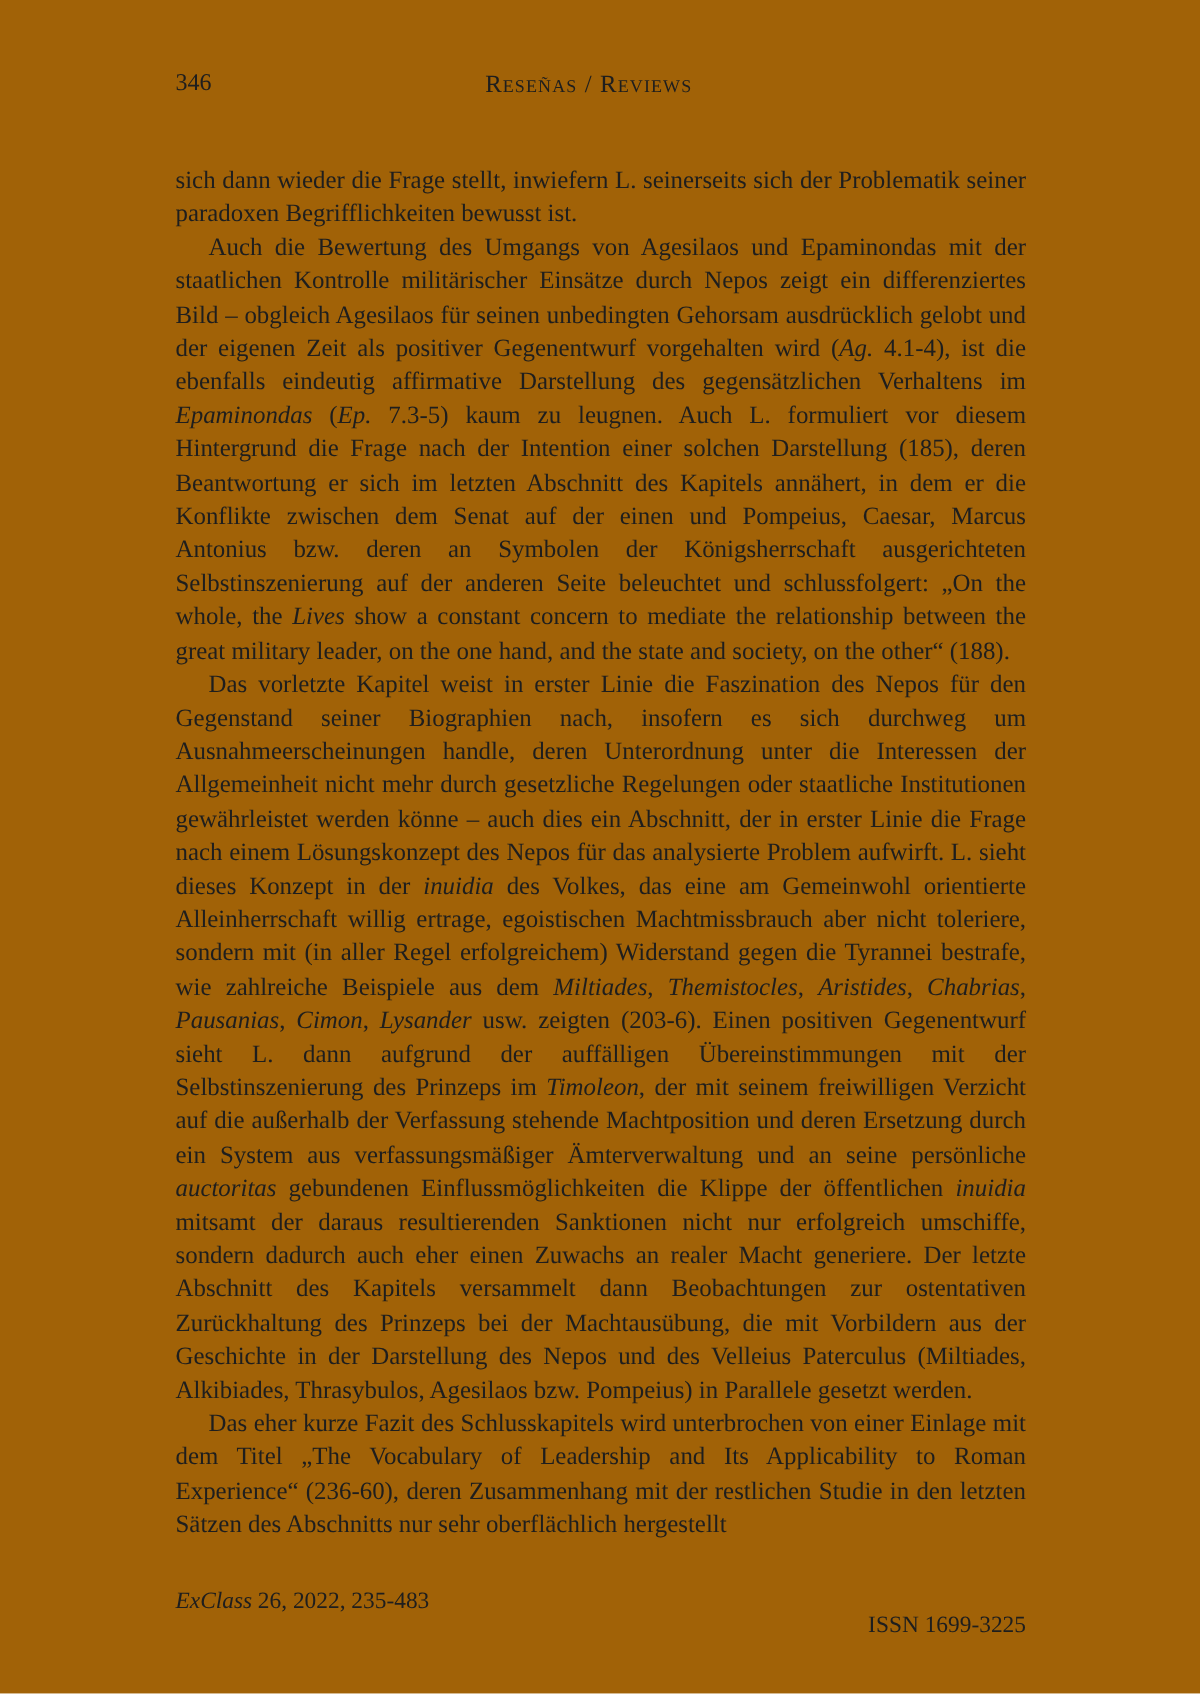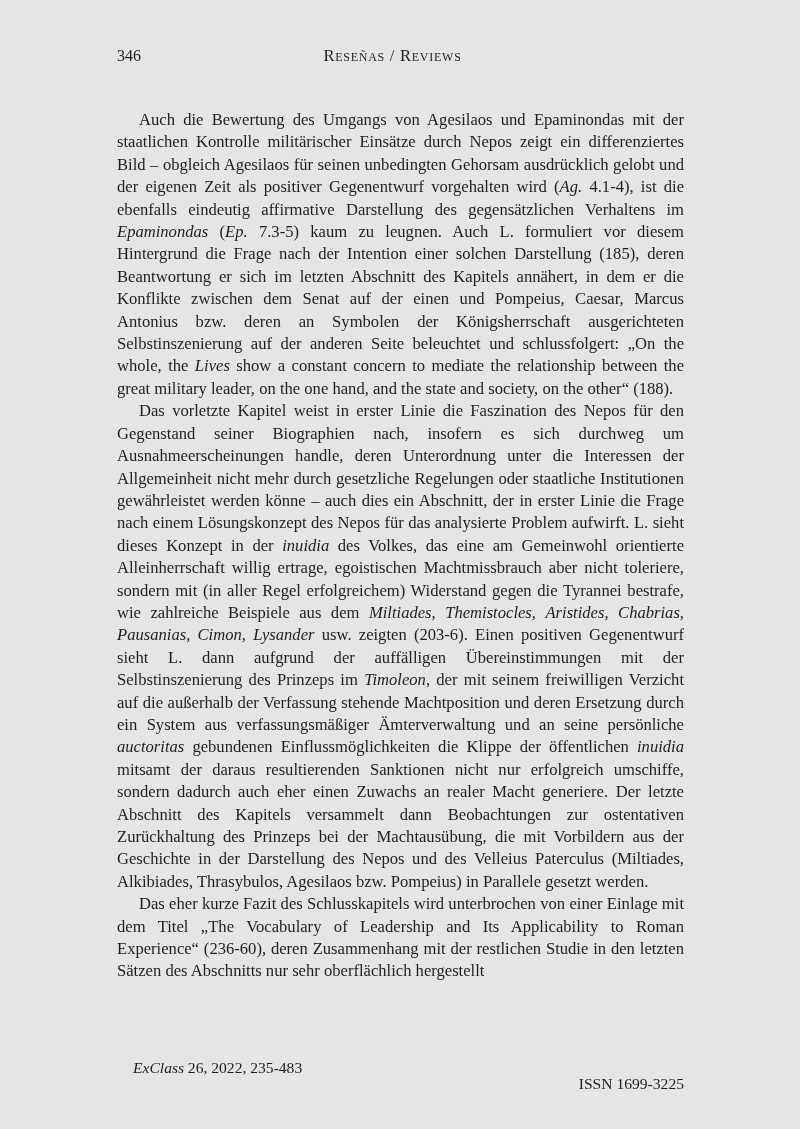--- a/index.html
+++ b/index.html
@@ -12,21 +12,21 @@
     width: 800px;
     height: 1129px;
     position: relative;
     font-family: "Liberation Serif", "DejaVu Serif", serif;
     color: #1e1e1e;
     -webkit-font-smoothing: antialiased;
   }
   .page {
     position: absolute;
     inset: 0;
-    background: #e5e5e5;
+    background: #a16207;
   }
   .running-header {
     position: absolute;
     top: 46px;
     left: 117px;
     width: 567px;
     height: 20px;
     font-size: 16px;
     line-height: 20px;
   }
@@ -69,21 +69,21 @@
   .page-footer {
     position: absolute;
     top: 1058px;
     left: 117px;
     width: 567px;
     font-size: 15.6px;
     line-height: 20px;
   }
   .footer-left {
     position: absolute;
-    left: 16px;
+    left: 0;
     top: 0;
     white-space: nowrap;
   }
   .footer-left .journal-name {
     font-style: italic;
   }
   .footer-left .volume-info {
     margin-left: 0.24em;
   }
   .footer-right {
@@ -97,20 +97,21 @@
 <body>
 
 <div class="page">
 
   <div class="running-header">
     <span class="page-number">346</span>
     <span class="running-title">Reseñas / Reviews</span>
   </div>
 
   <div class="body-text">
+      <p class="para"><span>sich dann wieder die Frage stellt, inwiefern L. seinerseits sich der Problematik seiner paradoxen Begrifflichkeiten bewusst ist.</span></p>
       <p class="para indent"><span>Auch die Bewertung des Umgangs von Agesilaos und Epaminondas mit der staatlichen Kontrolle militärischer Einsätze durch Nepos zeigt ein differenziertes Bild – obgleich Agesilaos für seinen unbedingten Gehorsam ausdrücklich gelobt und der eigenen Zeit als positiver Gegenentwurf vorgehalten wird (</span><em>Ag.</em><span> 4.1-4), ist die ebenfalls eindeutig affirmative Darstellung des gegensätzlichen Verhaltens im </span><em>Epaminondas</em><span> (</span><em>Ep.</em><span> 7.3-5) kaum zu leugnen. Auch L. formuliert vor diesem Hintergrund die Frage nach der Intention einer solchen Darstellung (185), deren Beantwortung er sich im letzten Abschnitt des Kapitels annähert, in dem er die Konflikte zwischen dem Senat auf der einen und Pompeius, Caesar, Marcus Antonius bzw. deren an Symbolen der Königsherrschaft ausgerichteten Selbstinszenierung auf der anderen Seite beleuchtet und schlussfolgert: „On the whole, the </span><em>Lives</em><span> show a constant concern to mediate the relationship between the great military leader, on the one hand, and the state and society, on the other“ (188).</span></p>
       <p class="para indent"><span>Das vorletzte Kapitel weist in erster Linie die Faszination des Nepos für den Gegenstand seiner Biographien nach, insofern es sich durchweg um Ausnahmeerscheinungen handle, deren Unterordnung unter die Interessen der Allgemeinheit nicht mehr durch gesetzliche Regelungen oder staatliche Institutionen gewährleistet werden könne – auch dies ein Abschnitt, der in erster Linie die Frage nach einem Lösungskonzept des Nepos für das analysierte Problem aufwirft. L. sieht dieses Konzept in der </span><em>inuidia</em><span> des Volkes, das eine am Gemeinwohl orientierte Alleinherrschaft willig ertrage, egoistischen Machtmissbrauch aber nicht toleriere, sondern mit (in aller Regel erfolgreichem) Widerstand gegen die Tyrannei bestrafe, wie zahlreiche Beispiele aus dem </span><em>Miltiades</em><span>, </span><em>Themistocles</em><span>, </span><em>Aristides</em><span>, </span><em>Chabrias</em><span>, </span><em>Pausanias</em><span>, </span><em>Cimon</em><span>, </span><em>Lysander</em><span> usw. zeigten (203-6). Einen positiven Gegenentwurf sieht L. dann aufgrund der auffälligen Übereinstimmungen mit der Selbstinszenierung des Prinzeps im </span><em>Timoleon</em><span>, der mit seinem freiwilligen Verzicht auf die außerhalb der Verfassung stehende Machtposition und deren Ersetzung durch ein System aus verfassungsmäßiger Ämterverwaltung und an seine persönliche </span><em>auctoritas</em><span> gebundenen Einflussmöglichkeiten die Klippe der öffentlichen </span><em>inuidia</em><span> mitsamt der daraus resultierenden Sanktionen nicht nur erfolgreich umschiffe, sondern dadurch auch eher einen Zuwachs an realer Macht generiere. Der letzte Abschnitt des Kapitels versammelt dann Beobachtungen zur ostentativen Zurückhaltung des Prinzeps bei der Machtausübung, die mit Vorbildern aus der Geschichte in der Darstellung des Nepos und des Velleius Paterculus (Miltiades, Alkibiades, Thrasybulos, Agesilaos bzw. Pompeius) in Parallele gesetzt werden.</span></p>
       <p class="para indent"><span>Das eher kurze Fazit des Schlusskapitels wird unterbrochen von einer Einlage mit dem Titel „The Vocabulary of Leadership and Its Applicability to Roman Experience“ (236-60), deren Zusammenhang mit der restlichen Studie in den letzten Sätzen des Abschnitts nur sehr oberflächlich hergestellt</span></p>
     </div>
 
   <div class="page-footer">
     <span class="footer-left">
       <span class="journal-name">ExClass</span><span class="volume-info">26, 2022, 235-483</span>
     </span>
     <span class="footer-right">ISSN 1699-3225</span>

